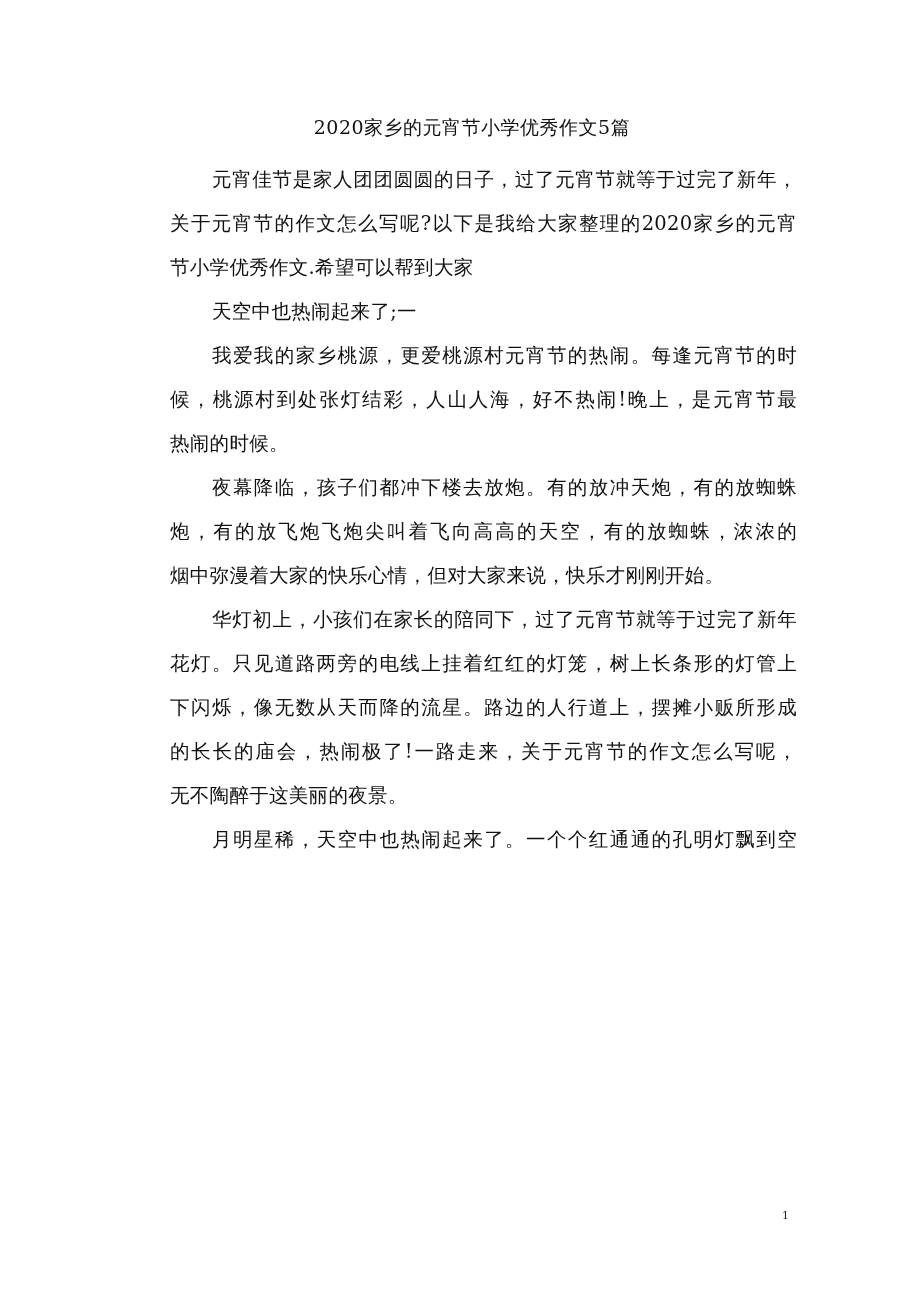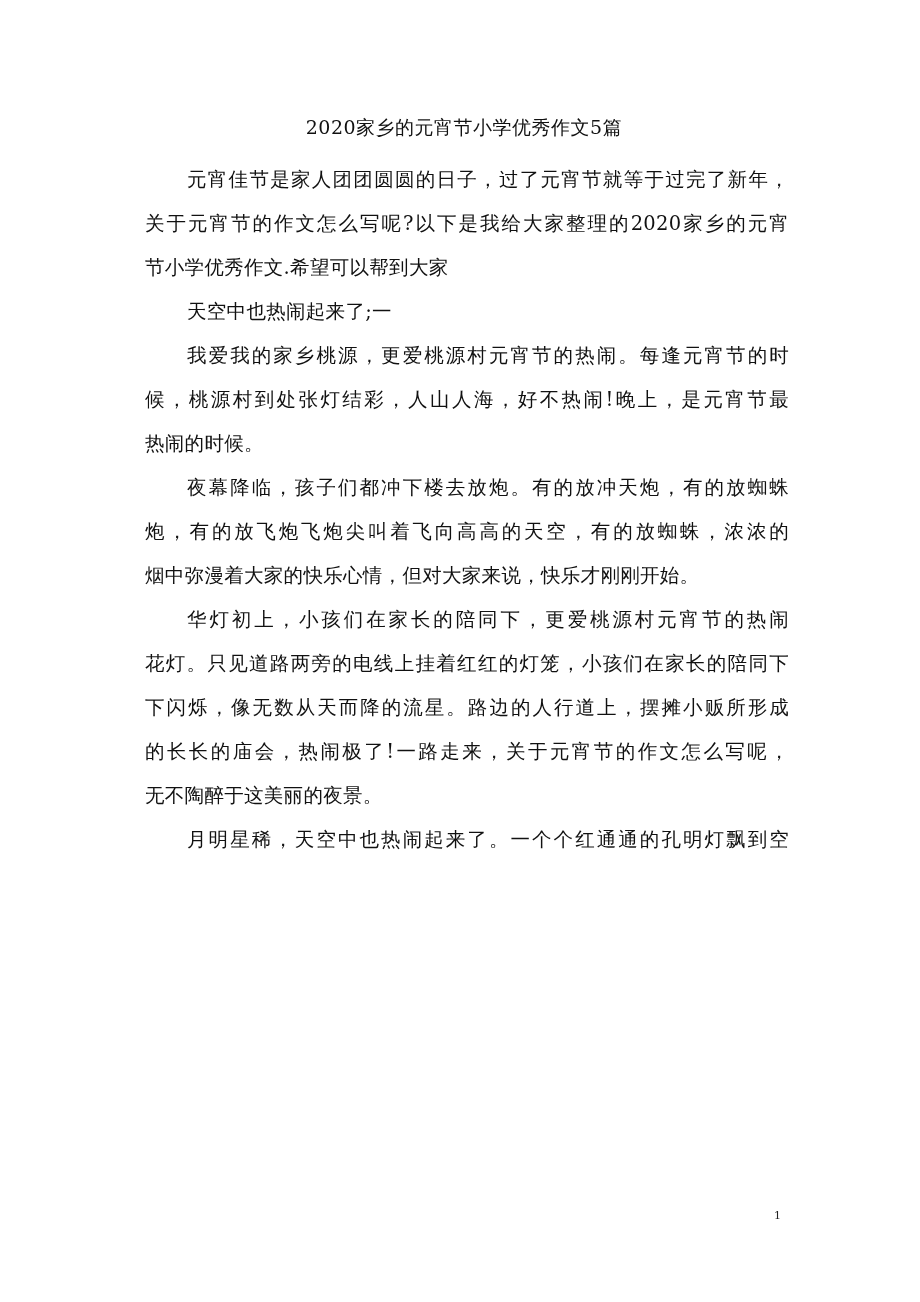--- a/index.html
+++ b/index.html
@@ -10,21 +10,21 @@
     body {
       width: 920px;
       height: 1302px;
       position: relative;
       overflow: hidden;
       font-family: "DejaVu Serif", "Liberation Serif", serif;
       color: #111111;
     }
     .page {
       position: absolute;
-      left: 4px;
+      left: 12px;
       top: 0;
       width: 738px;
       height: 1302px;
       background: #ffffff;
     }
     .title {
       position: absolute;
       left: 0;
       width: 920px;
       top: 113px;
@@ -39,20 +39,21 @@
       width: 644px;
       top: 166px;
     }
     .line {
       height: 44px;
       line-height: 28px;
       font-size: 19.5px;
       white-space: nowrap;
       overflow: visible;
       letter-spacing: 0.3px;
+      margin-left: 17px;
     }
     .line.indent {
       padding-left: 42px;
     }
     .line.justify {
       text-align: justify;
       text-align-last: justify;
     }
     .page-number {
       position: absolute;
@@ -78,22 +79,22 @@
     <div class="line indent">天空中也热闹起来了;一</div>
 
     <div class="line indent justify">我爱我的家乡桃源，更爱桃源村元宵节的热闹。每逢元宵节的时</div>
     <div class="line justify">候，桃源村到处张灯结彩，人山人海，好不热闹!晚上，是元宵节最</div>
     <div class="line">热闹的时候。</div>
 
     <div class="line indent justify">夜幕降临，孩子们都冲下楼去放炮。有的放冲天炮，有的放蜘蛛</div>
     <div class="line justify">炮，有的放飞炮飞炮尖叫着飞向高高的天空，有的放蜘蛛，浓浓的</div>
     <div class="line">烟中弥漫着大家的快乐心情，但对大家来说，快乐才刚刚开始。</div>
 
-    <div class="line indent justify">华灯初上，小孩们在家长的陪同下，更爱桃源村元宵节的热闹</div>
-    <div class="line justify">花灯。只见道路两旁的电线上挂着红红的灯笼，小孩们在家长的陪同下</div>
+    <div class="line indent justify">华灯初上，小孩们在家长的陪同下，过了元宵节就等于过完了新年</div>
+    <div class="line justify">花灯。只见道路两旁的电线上挂着红红的灯笼，树上长条形的灯管上</div>
     <div class="line justify">下闪烁，像无数从天而降的流星。路边的人行道上，摆摊小贩所形成</div>
     <div class="line justify">的长长的庙会，热闹极了!一路走来，关于元宵节的作文怎么写呢，</div>
     <div class="line">无不陶醉于这美丽的夜景。</div>
 
     <div class="line indent justify">月明星稀，天空中也热闹起来了。一个个红通通的孔明灯飘到空</div>
   </div>
 
   <div class="page-number">1</div>
 </div>
 

